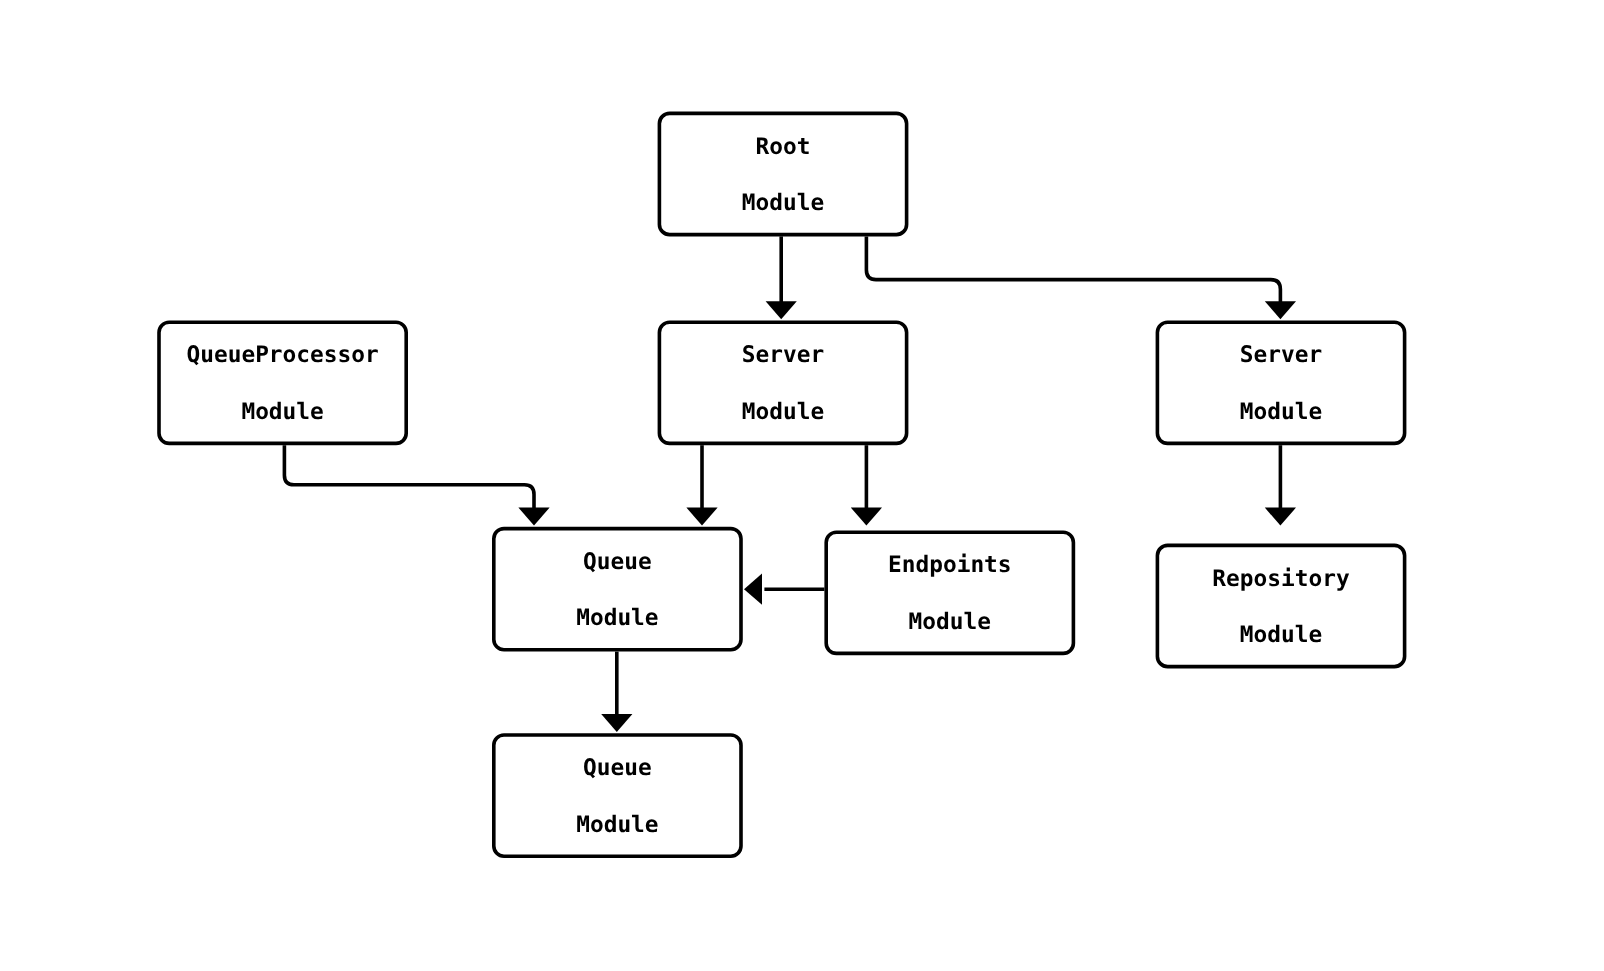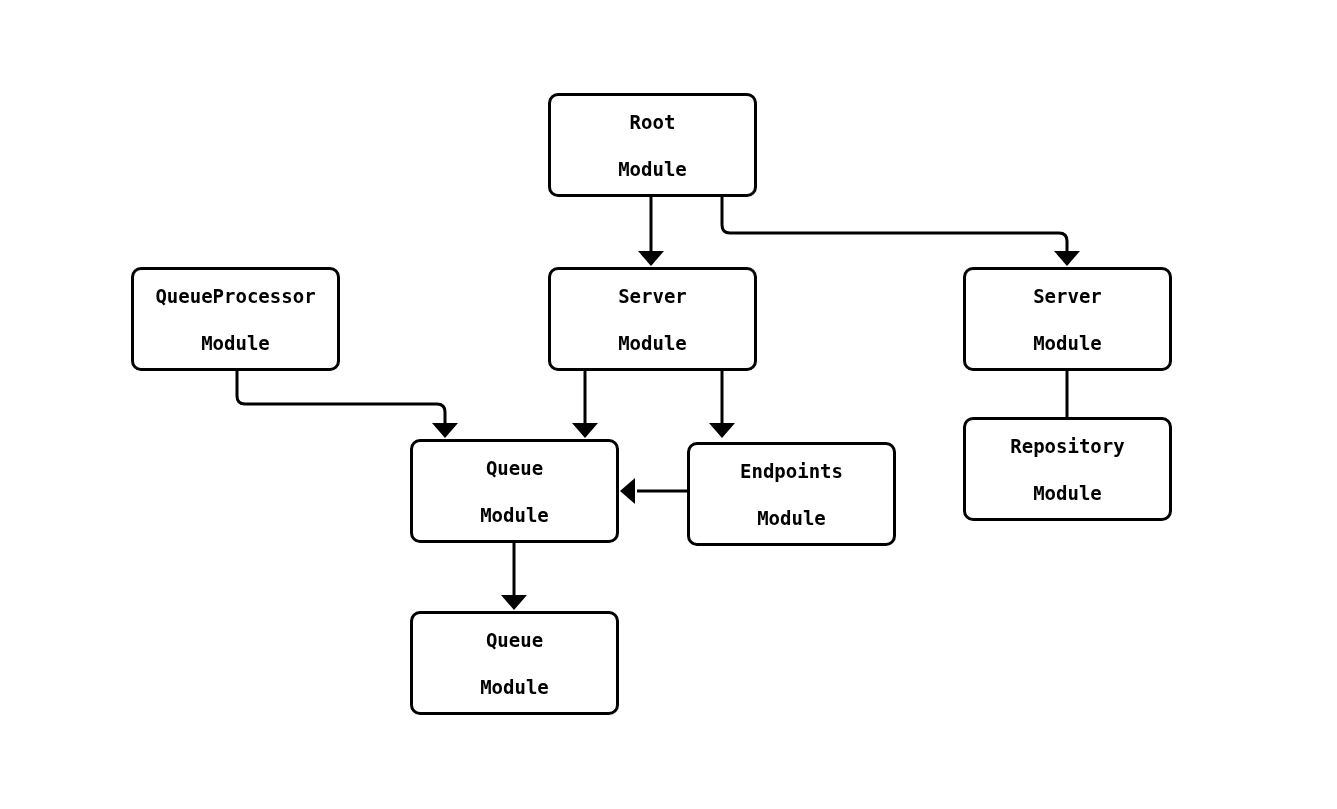--- a/index.html
+++ b/index.html
@@ -49,21 +49,21 @@
     color: #000000;
     text-align: center;
     gap: 25px;
   }
   #node-root           { left: 548px; top:  93px; }
   #node-server         { left: 548px; top: 267px; }
   #node-global         { left: 963px; top: 267px; }
   #node-queueprocessor { left: 131px; top: 267px; text-align: center; }
   #node-core           { left: 410px; top: 439px; }
   #node-endpoints      { left: 687px; top: 442px; }
-  #node-repository     { left: 963px; top: 417px; }
+  #node-repository     { left: 963px; top: 453px; }
   #node-queue          { left: 410px; top: 611px; }
 </style>
 </head>
 <body>
 
 <div class="canvas">
 
   <svg class="edge-layer" viewBox="0 0 1337 809" xmlns="http://www.w3.org/2000/svg">
 
     <path class="edge" d="M651 197 V253"></path>

